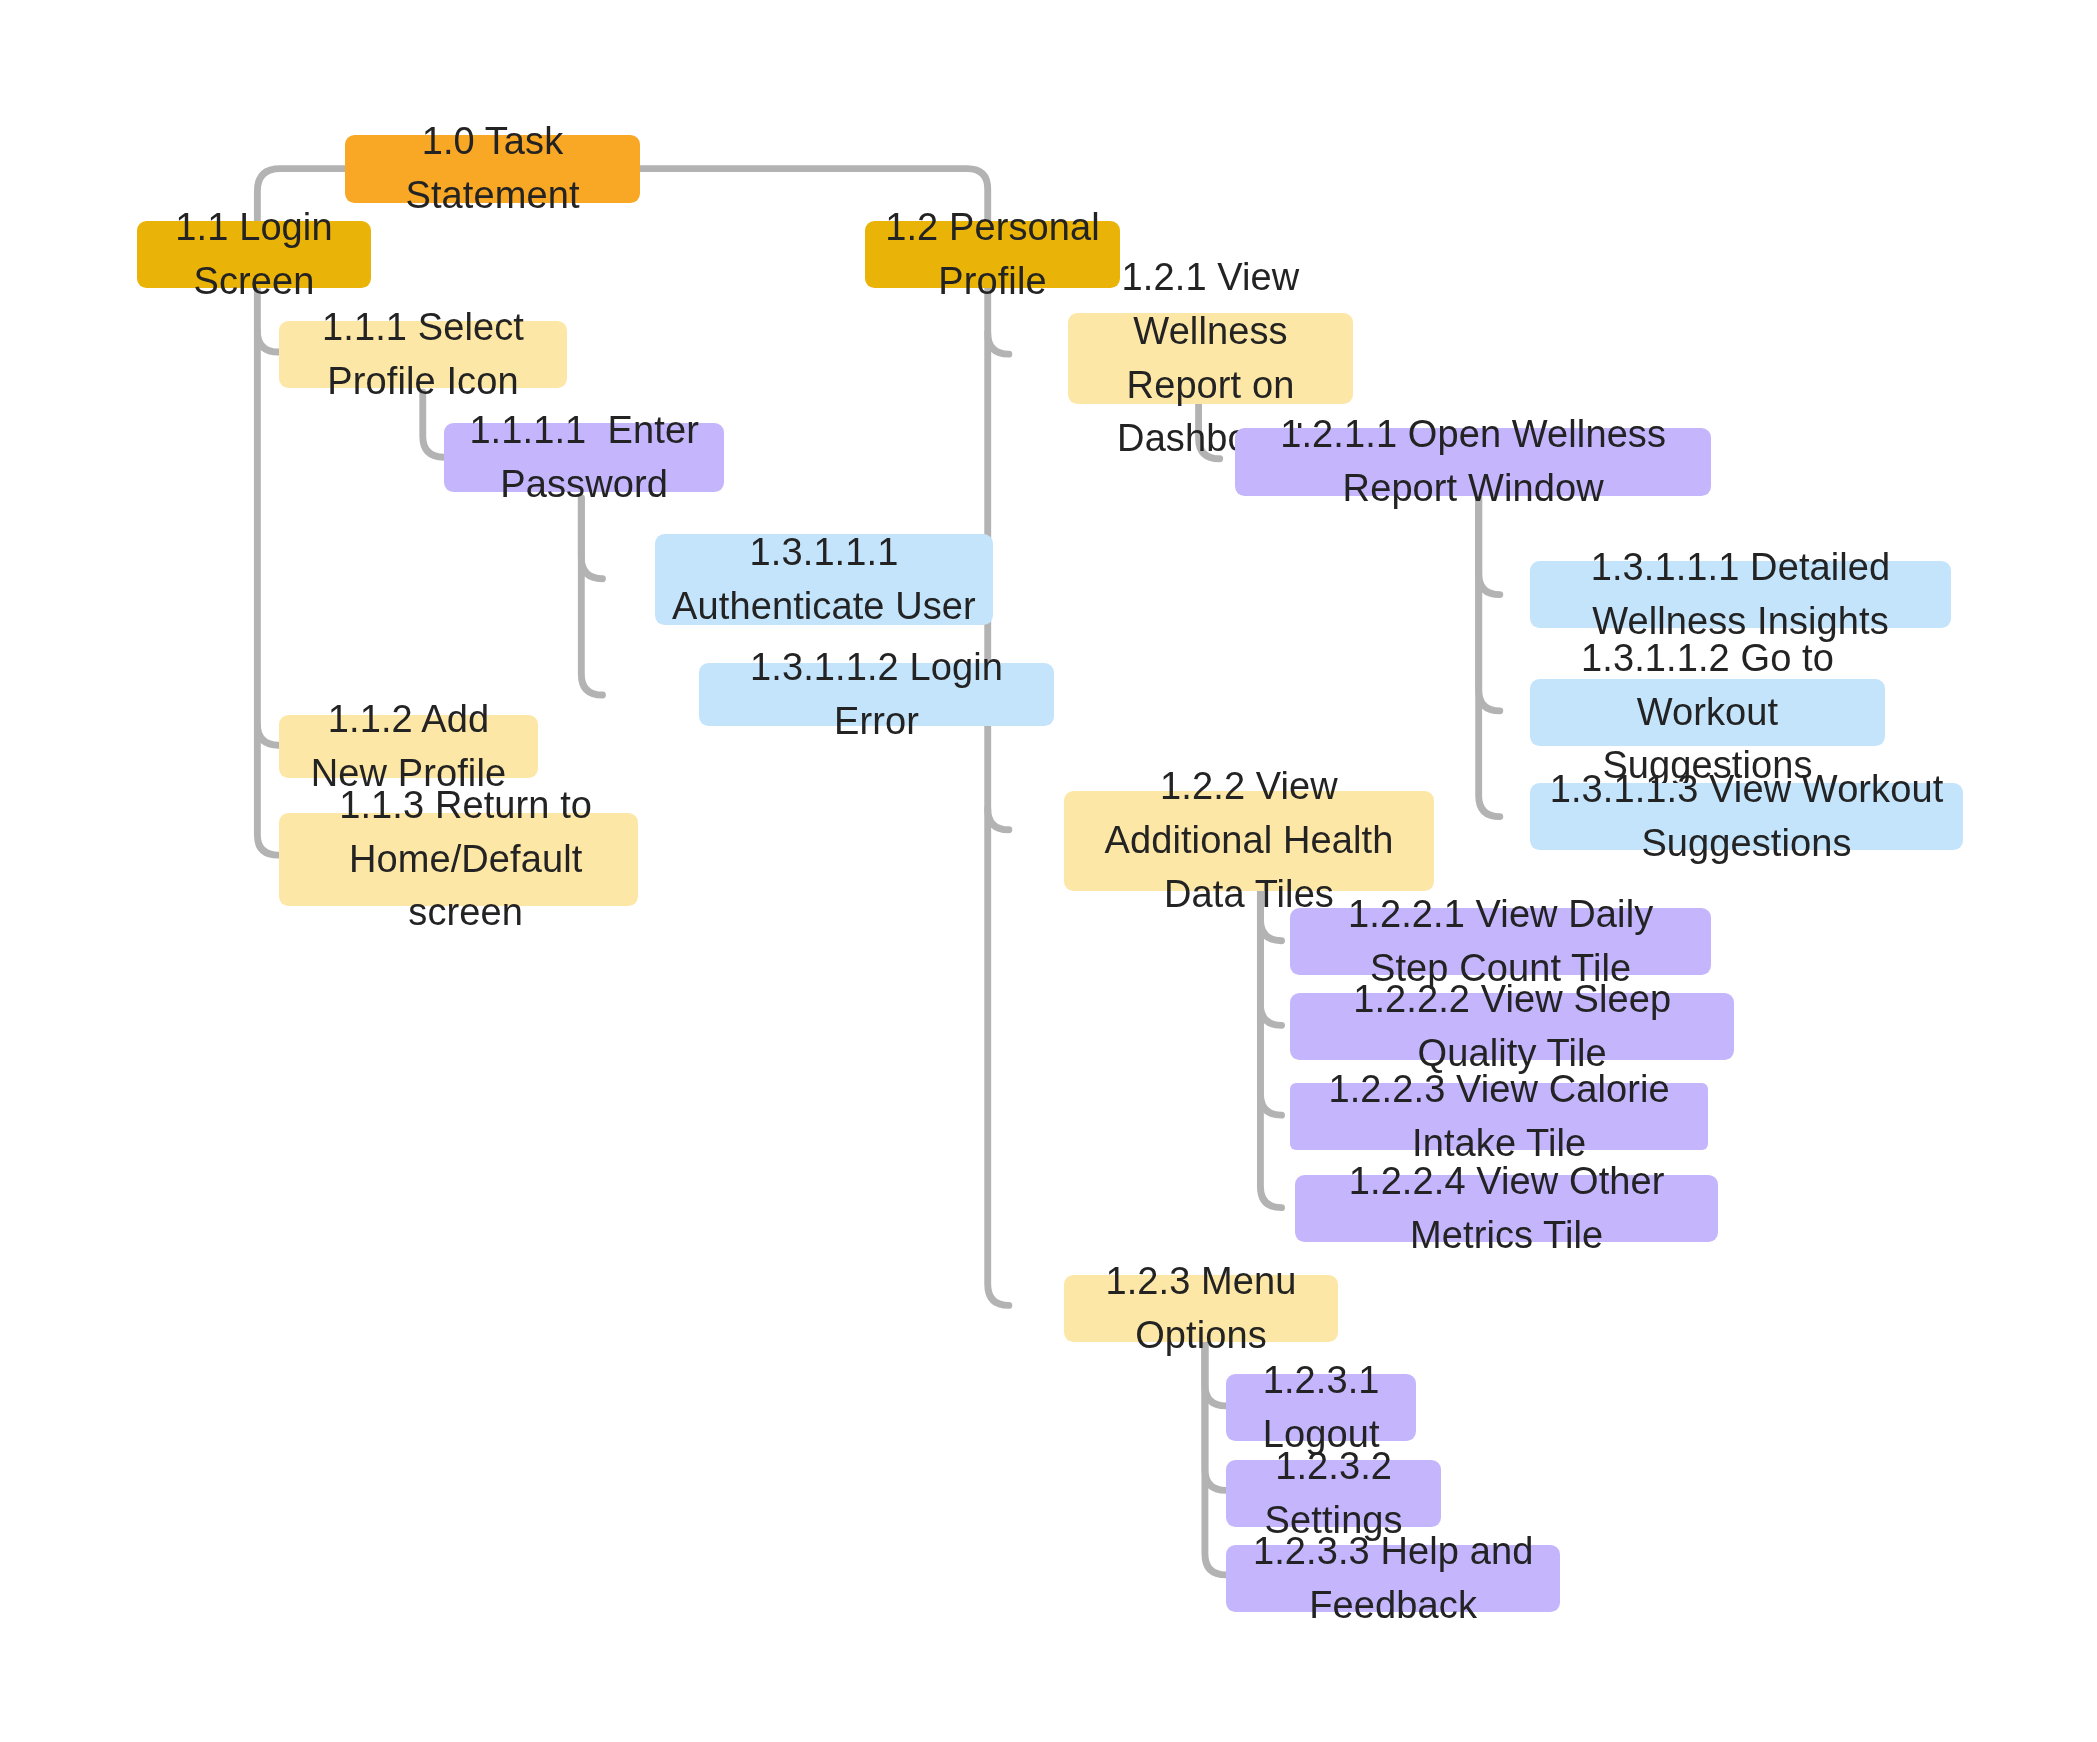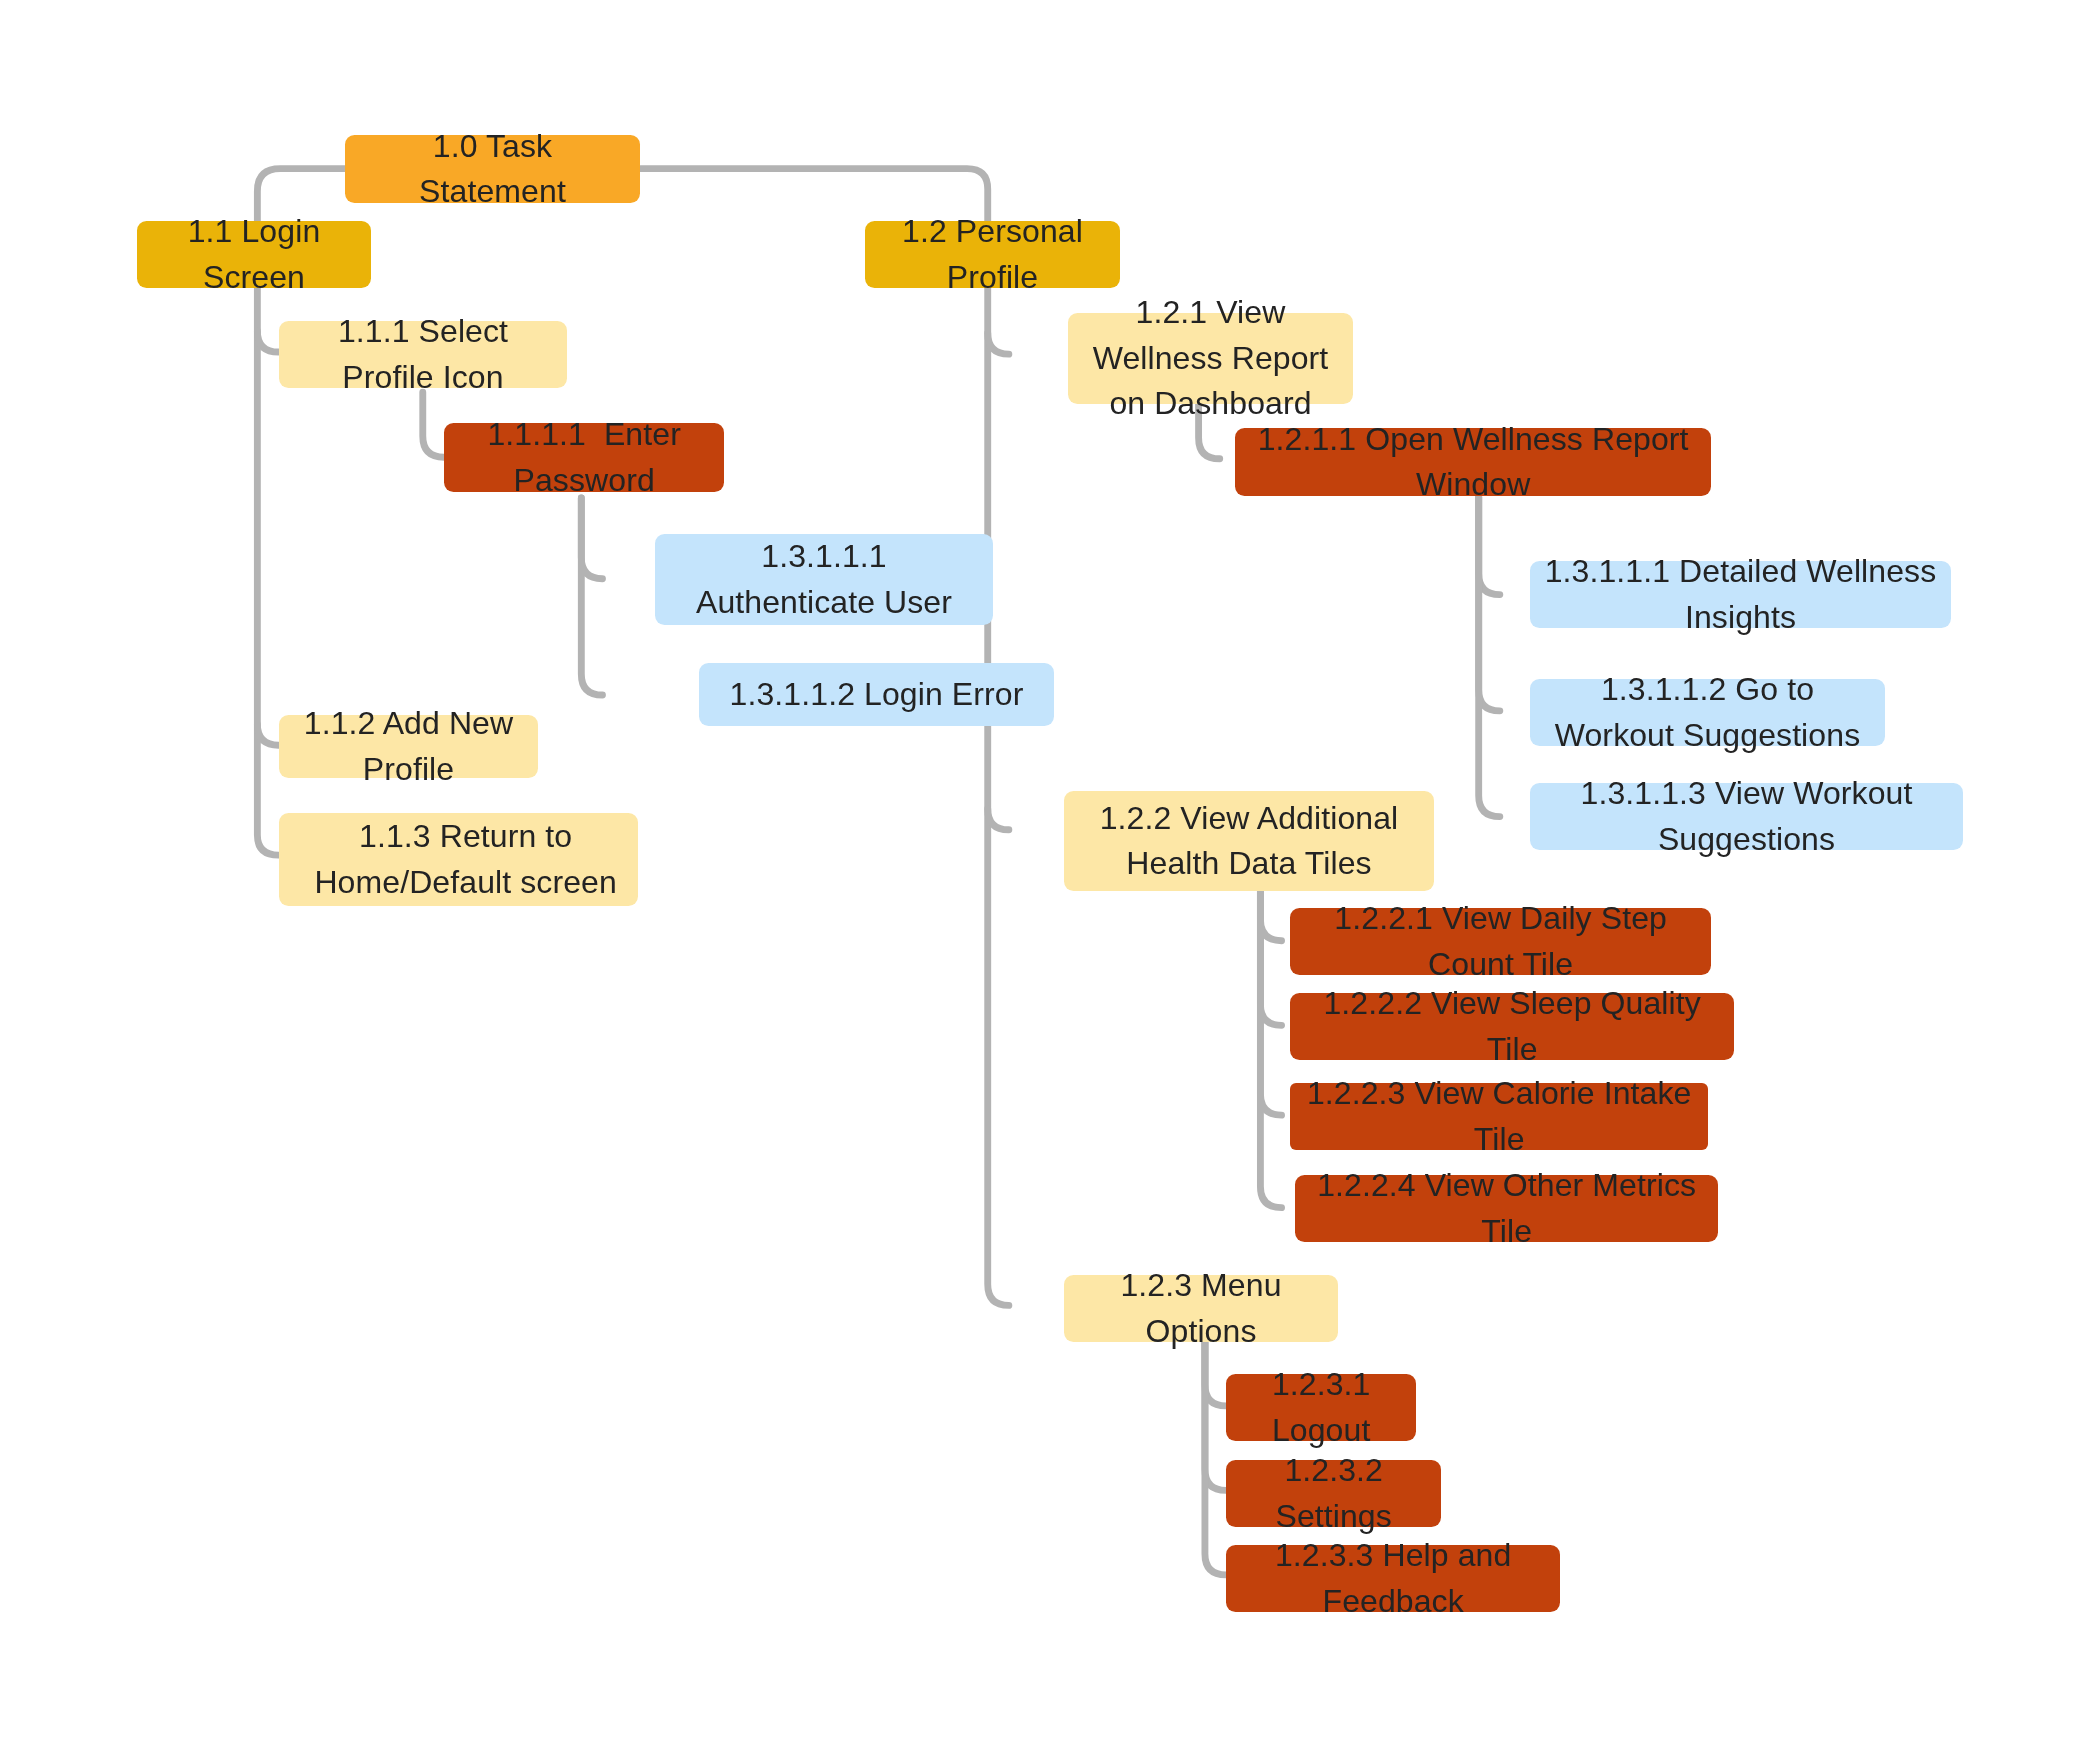--- a/index.html
+++ b/index.html
@@ -28,31 +28,31 @@
   }
   .node {
     position: absolute;
     box-sizing: border-box;
     border-radius: 9.5px;
     display: flex;
     align-items: center;
     justify-content: center;
     text-align: center;
     color: #232323;
-    font-size: 32px;
+    font-size: 38px;
     line-height: 1.42;
     padding: 5.3px 13.7px;
     white-space: pre-wrap;
     word-break: normal;
     letter-spacing: 0.1px;
   }
   .lvl-root { background: #F9A826; }
   .lvl-1    { background: #eab308; }
   .lvl-2    { background: #FDE7A6; }
-  .lvl-3    { background: #c2410c; padding-left: 14px; }
+  .lvl-3    { background: #c4b5fd; padding-left: 14px; }
   .lvl-4    { background: #C4E4FC; }
 </style>
 </head>
 <body>
 
 <div id="canvas">
 
   <svg id="edges" viewBox="0 0 3968 3296" xmlns="http://www.w3.org/2000/svg">
     <g fill="none" stroke="#B3B3B3" stroke-width="13" stroke-linecap="round">
 

